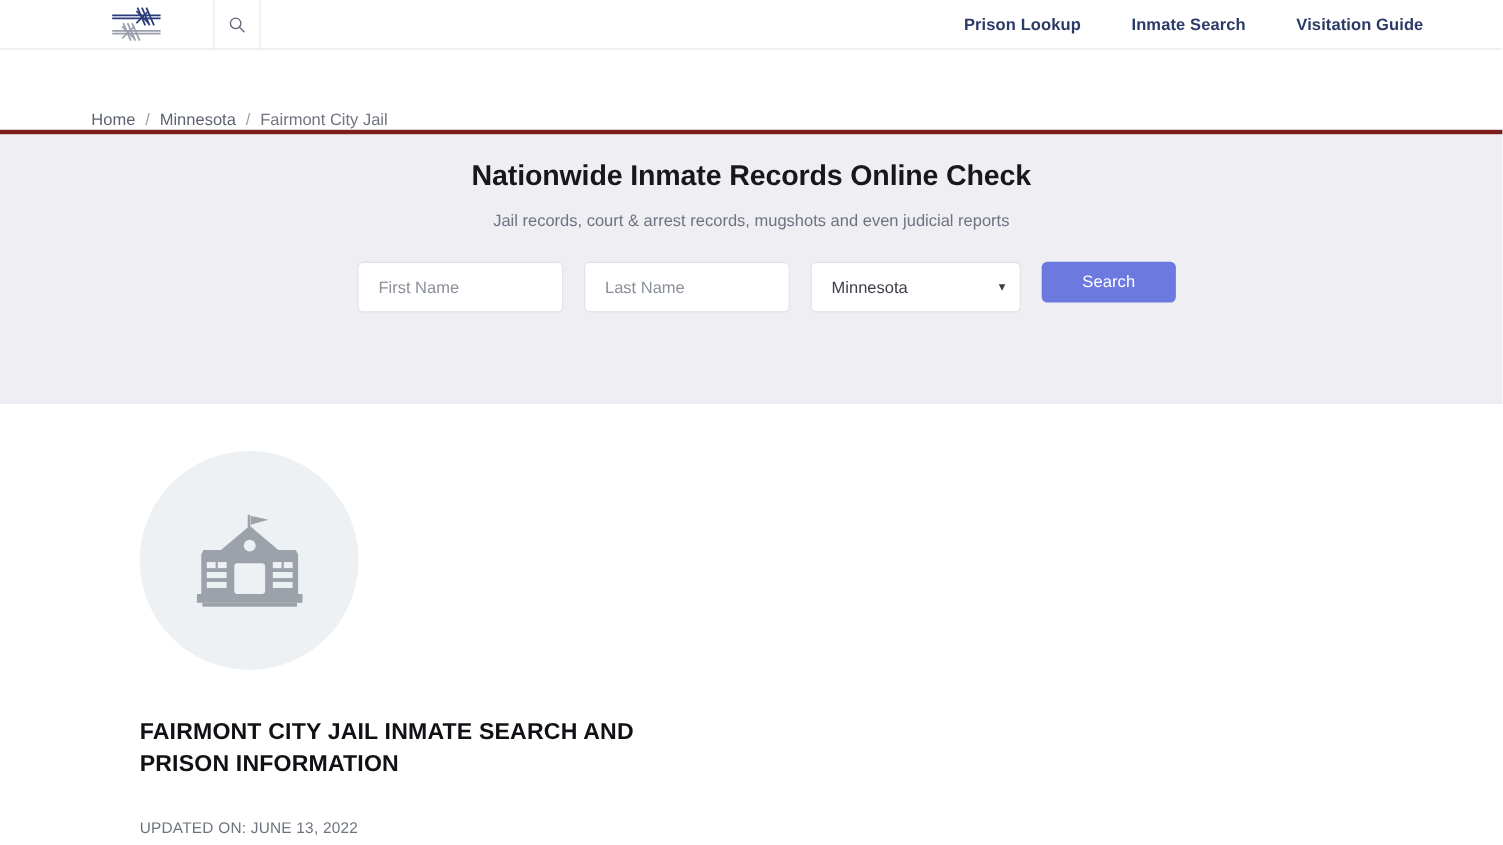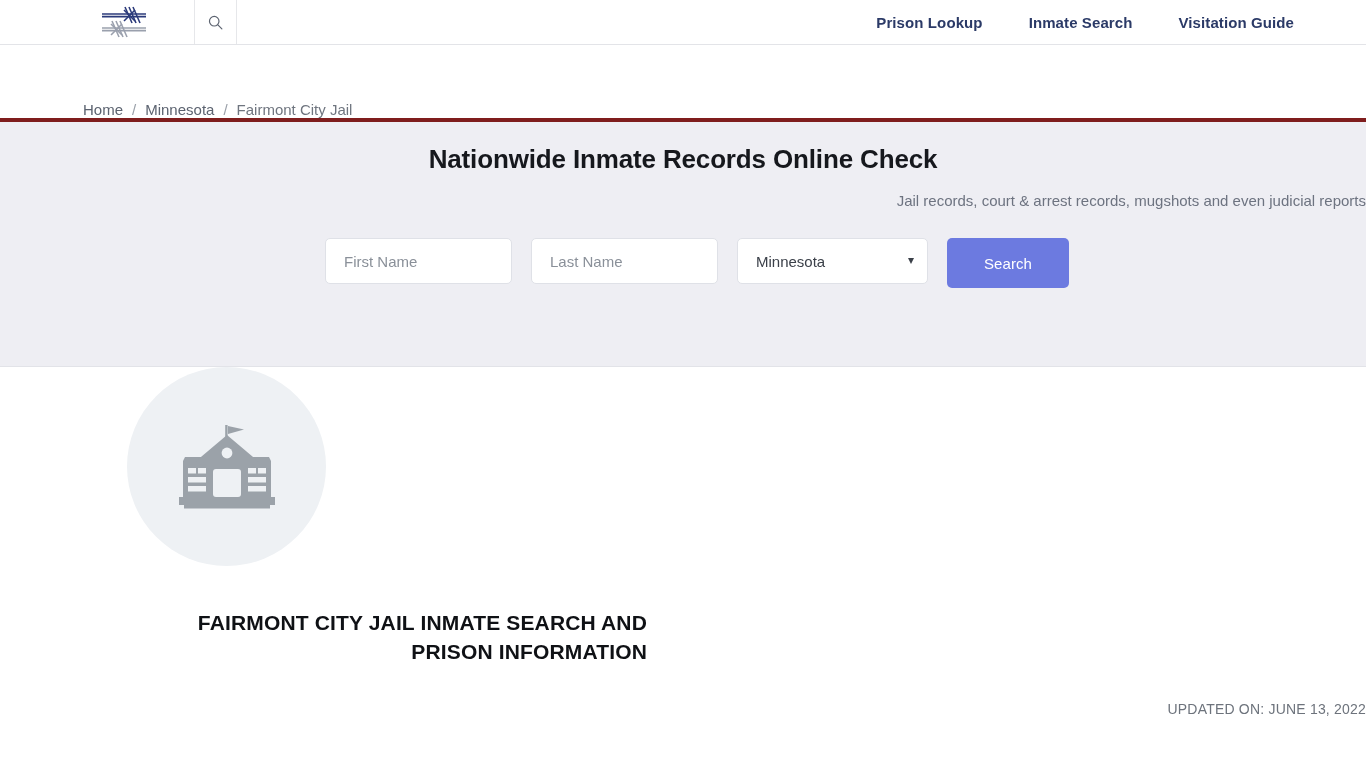--- a/index.html
+++ b/index.html
@@ -87,21 +87,20 @@
     margin: 0;
     font-size: 26px;
     font-weight: bold;
     color: #16181d;
     letter-spacing: -.15px;
   }
   .hero .sub {
     margin-top: 17px;
     font-size: 15px;
     color: #6d7380;
-    text-align: right;
   }
   .search-form {
     margin-top: 29px;
     display: flex;
     justify-content: center;
     align-items: flex-start;
     gap: 19px;
   }
   .field {
     height: 46px;
@@ -126,38 +125,38 @@
   .chevron {
     position: absolute;
     right: 14px; top: 50%;
     transform: translateY(-55%);
     pointer-events: none;
     color: #3b4049;
     font-size: 12px;
     line-height: 1;
   }
   .search-btn {
-    width: 122px; height: 50px;
+    width: 122px; height: 37px;
     background: #6c7ae0;
     color: #ffffff;
     border: none;
     border-radius: 5px;
     font-size: 15px;
     font-family: "Liberation Sans", sans-serif;
     cursor: pointer;
     letter-spacing: .1px;
   }
 
   
   .content {
     position: relative;
     padding-left: 127px;
+    padding-top: 43px;
     background: #ffffff;
     height: 401px;
-    text-align: right;
   }
   .facility-avatar {
     width: 199px; height: 199px;
     border-radius: 50%;
     background: #eef1f4;
     display: flex; align-items: center; justify-content: center;
   }
   .facility-title {
     margin: 0;
     padding-top: 42px;

